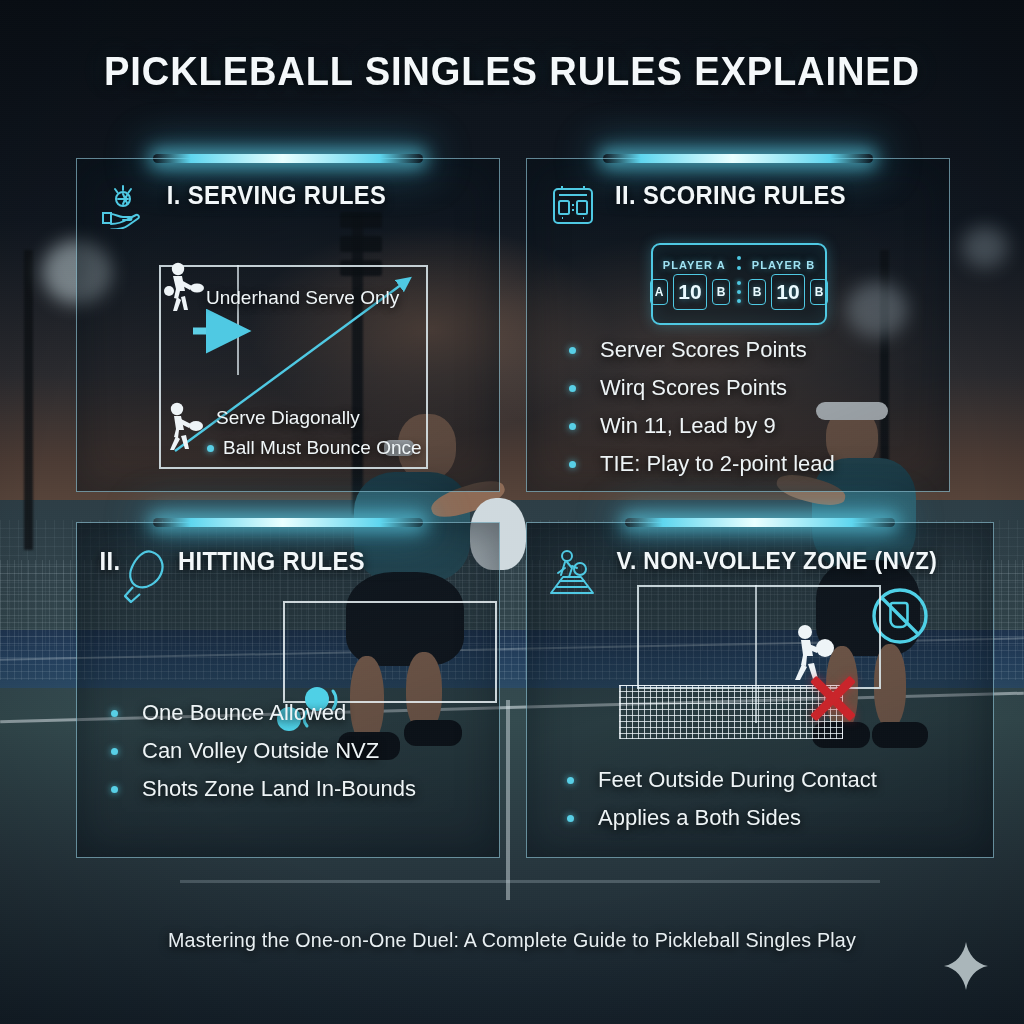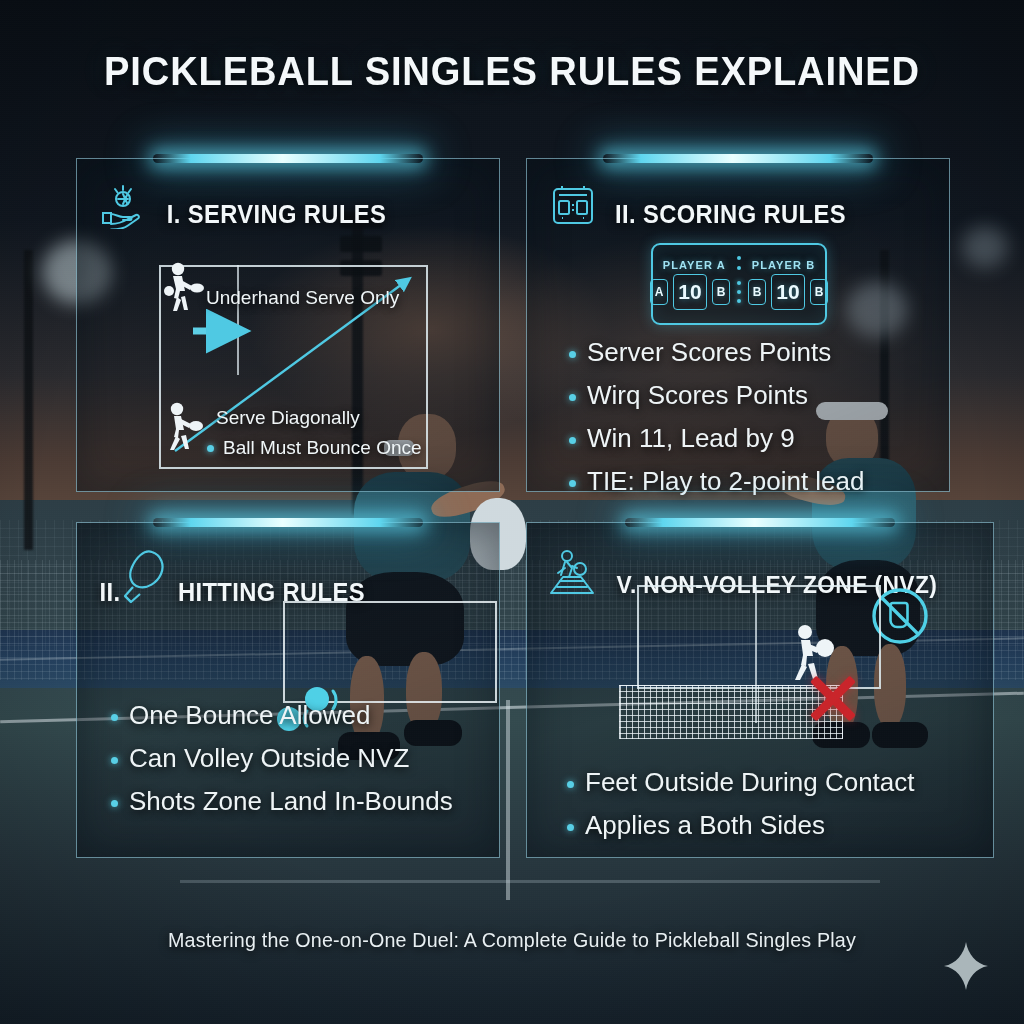--- a/index.html
+++ b/index.html
@@ -90,31 +90,31 @@
   #panel-serving  {left:76px; top:158px; width:422px; height:332px;}
   #panel-scoring  {left:526px;top:158px; width:422px; height:332px;}
   #panel-hitting  {left:76px; top:522px; width:422px; height:334px;}
   #panel-nvz      {left:526px;top:522px; width:422px; height:334px;padding-left:44px;}
   .glowbar{
     position:absolute;left:50%;top:-5px;transform:translateX(-50%);
     width:270px;height:9px;border-radius:5px;
     background:linear-gradient(90deg, rgba(70,200,230,0) 0%, #5fd6ef 14%, #eaffff 48%, #5fd6ef 84%, rgba(70,200,230,0) 100%);
     box-shadow:0 0 18px 4px rgba(95,214,239,.75), 0 0 40px 10px rgba(70,190,225,.35);
   }
-  .panel-head{position:absolute;left:22px;top:22px;display:flex;align-items:flex-end;gap:12px;}
+  .panel-head{position:absolute;left:22px;top:22px;display:flex;align-items:flex-start;gap:12px;}
   .panel-title{
     font-size:25px;font-weight:700;letter-spacing:.4px;color:#f2f7f9;
     text-shadow:0 2px 10px rgba(0,0,0,.9);transform:scaleX(.95);white-space:nowrap;
   }
   .hicon{display:block;}
   
   .bullets{position:absolute;list-style:none;margin:0;padding:0;}
   .bullets li{
-    display:flex;align-items:baseline;gap:11px;
-    font-size:26px;color:#eef4f6;
+    display:flex;align-items:baseline;gap:24px;
+    font-size:22px;color:#eef4f6;
     text-shadow:0 2px 9px rgba(0,0,0,.92);
     margin-bottom:12px;white-space:nowrap;
   }
   .bullets li .dot{
     width:7px;height:7px;border-radius:50%;background:#58cfe6;flex:0 0 7px;
     box-shadow:0 0 7px rgba(88,207,230,.8);transform:translateY(-3px);
   }
   #bullets-scoring{left:42px;top:178px;}
   #bullets-hitting{left:34px;top:177px;}
   #bullets-nvz{left:40px;top:244px;}

